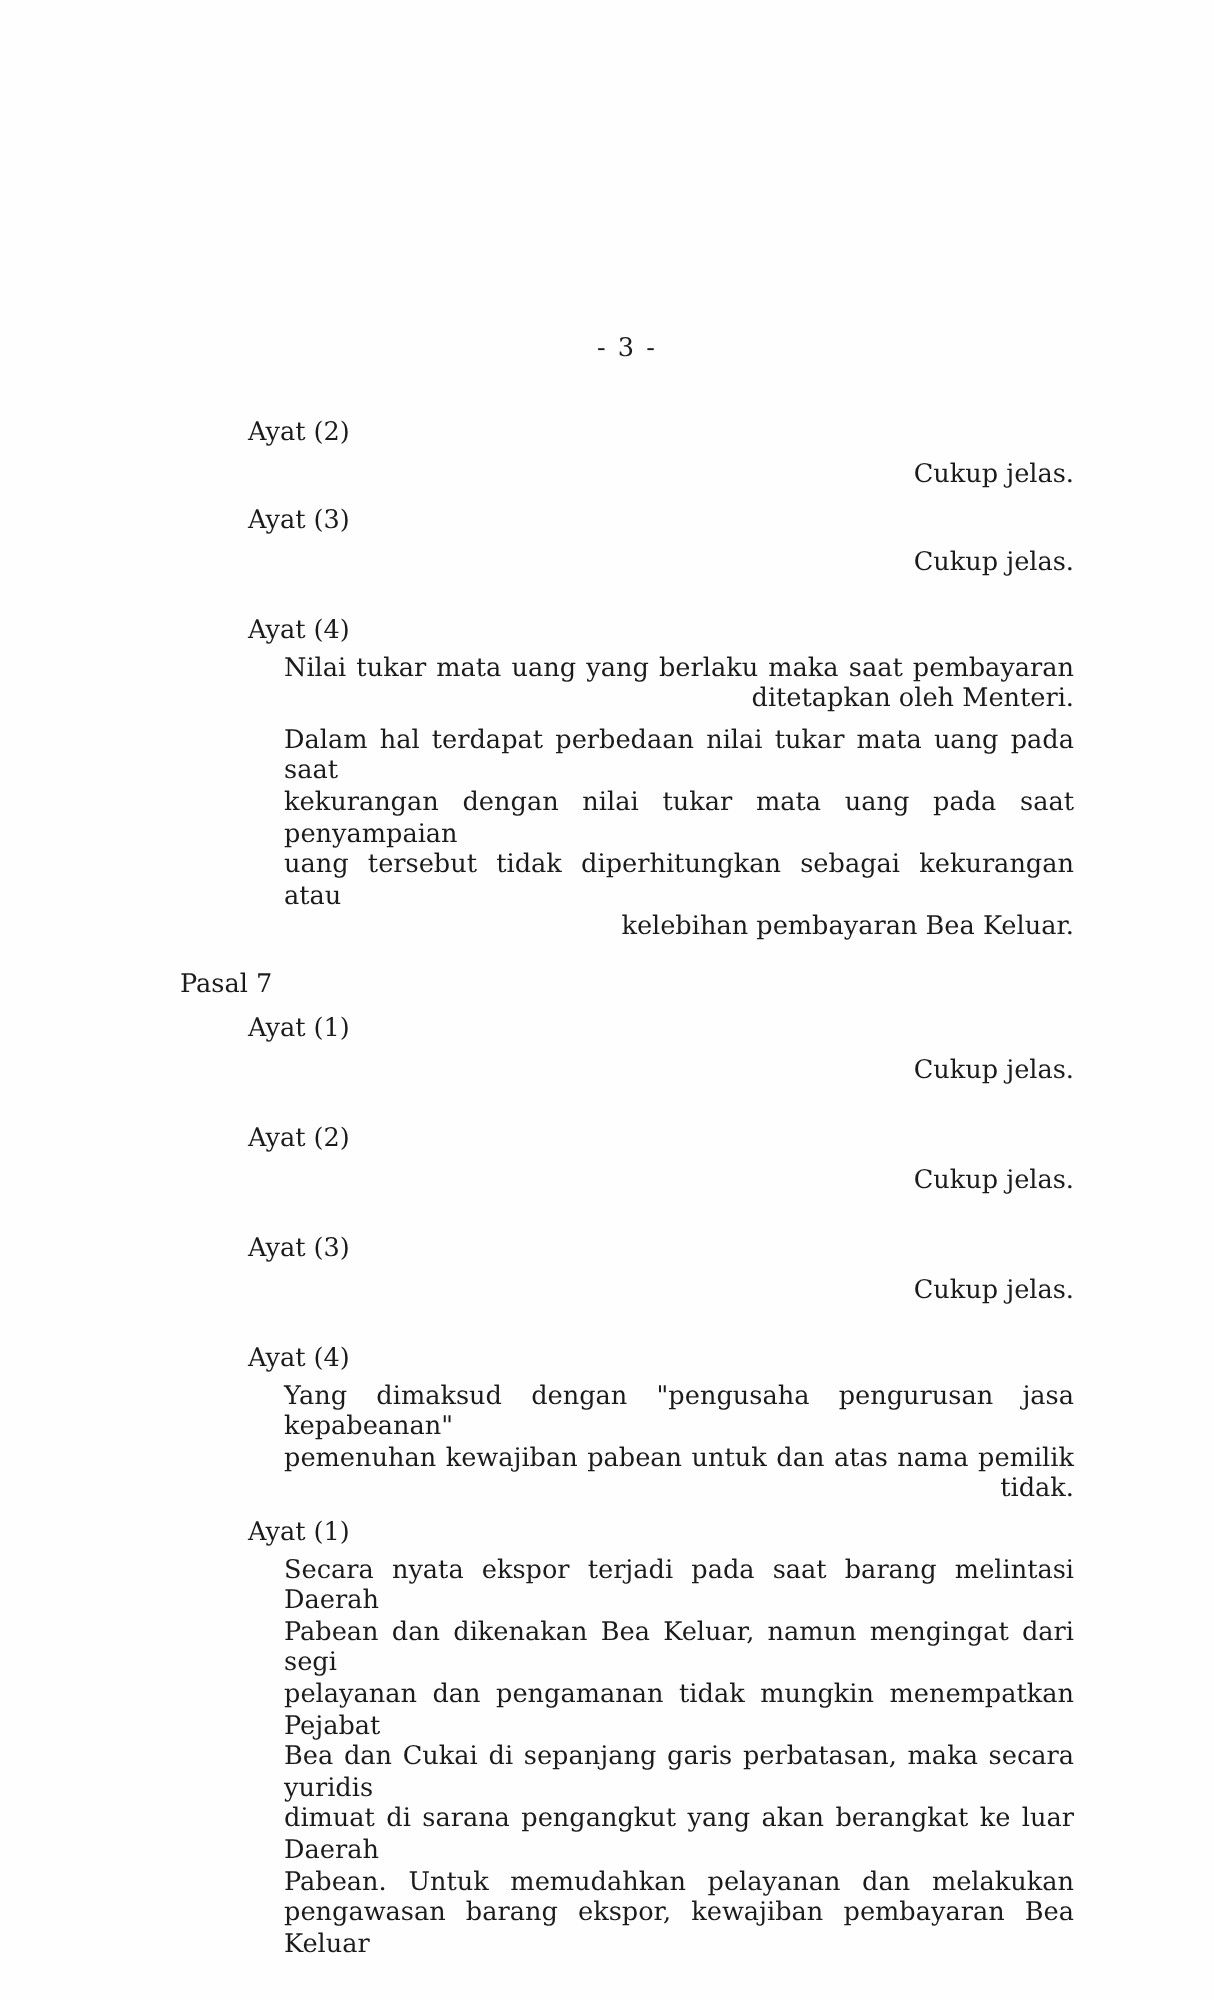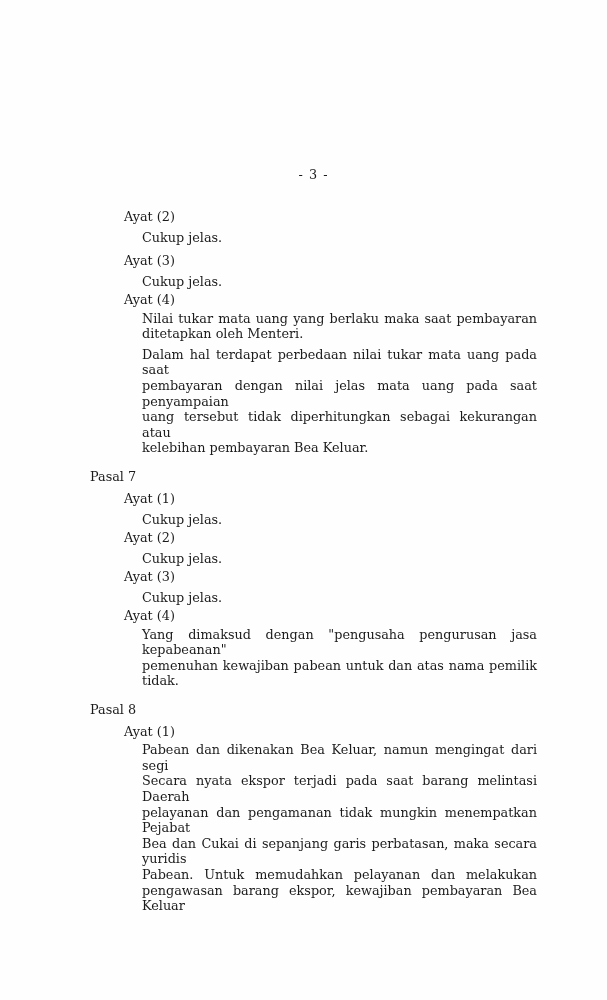--- a/index.html
+++ b/index.html
@@ -26,22 +26,22 @@
     width: 447px;
     margin-left: 90px;
   }
   .pasal-heading { margin-left: 0; }
   .ayat-label { margin-left: 34px; }
   .para { margin-left: 52px; }
   .jline {
     text-align: justify;
     text-align-last: justify;
   }
-  .lline { text-align: left; }
-  .mt2  { margin-top: 2px; }
+  .lline { text-align: right; }
+  .mt2  { margin-top: 18px; }
   .mt3  { margin-top: 3px; }
   .mt5  { margin-top: 5px; }
   .mt6  { margin-top: 6px; }
   .mt7  { margin-top: 7px; }
   .mt13 { margin-top: 13px; }
   .mt26 { margin-top: 26px; }
 </style>
 </head>
 <body>
 
@@ -62,21 +62,21 @@
         <div class="lline">Cukup jelas.</div>
       </div>
 
       <div class="ayat-label mt2">Ayat (4)</div>
       <div class="para mt3">
         <div class="jline">Nilai tukar mata uang yang berlaku maka saat pembayaran</div>
         <div class="lline">ditetapkan oleh Menteri.</div>
       </div>
       <div class="para mt5">
         <div class="jline">Dalam hal terdapat perbedaan nilai tukar mata uang pada saat</div>
-        <div class="jline">pembayaran dengan nilai jelas mata uang pada saat penyampaian</div>
+        <div class="jline">kekurangan dengan nilai tukar mata uang pada saat penyampaian</div>
         <div class="jline">uang tersebut tidak diperhitungkan sebagai kekurangan atau</div>
         <div class="lline">kelebihan pembayaran Bea Keluar.</div>
       </div>
     </section>
 
     <section>
       <div class="pasal-heading mt13">Pasal 7</div>
 
       <div class="ayat-label mt6">Ayat (1)</div>
       <div class="para mt6">
@@ -95,28 +95,28 @@
 
       <div class="ayat-label mt2">Ayat (4)</div>
       <div class="para mt3">
         <div class="jline">Yang dimaksud dengan "pengusaha pengurusan jasa kepabeanan"</div>
         <div class="jline">pemenuhan kewajiban pabean untuk dan atas nama pemilik</div>
         <div class="lline">tidak.</div>
       </div>
     </section>
 
     <section>
-      <div class="pasal-heading mt13">Pasal 8</div>
 
       <div class="ayat-label mt6">Ayat (1)</div>
       <div class="para mt3">
+        <div class="jline">Secara nyata ekspor terjadi pada saat barang melintasi Daerah</div>
         <div class="jline">Pabean dan dikenakan Bea Keluar, namun mengingat dari segi</div>
-        <div class="jline">Secara nyata ekspor terjadi pada saat barang melintasi Daerah</div>
         <div class="jline">pelayanan dan pengamanan tidak mungkin menempatkan Pejabat</div>
         <div class="jline">Bea dan Cukai di sepanjang garis perbatasan, maka secara yuridis</div>
+        <div class="jline">dimuat di sarana pengangkut yang akan berangkat ke luar Daerah</div>
         <div class="jline">Pabean. Untuk memudahkan pelayanan dan melakukan</div>
         <div class="jline">pengawasan barang ekspor, kewajiban pembayaran Bea Keluar</div>
 
       </div>
     </section>
 
   </div>
 </div>
 
 </body></html>

